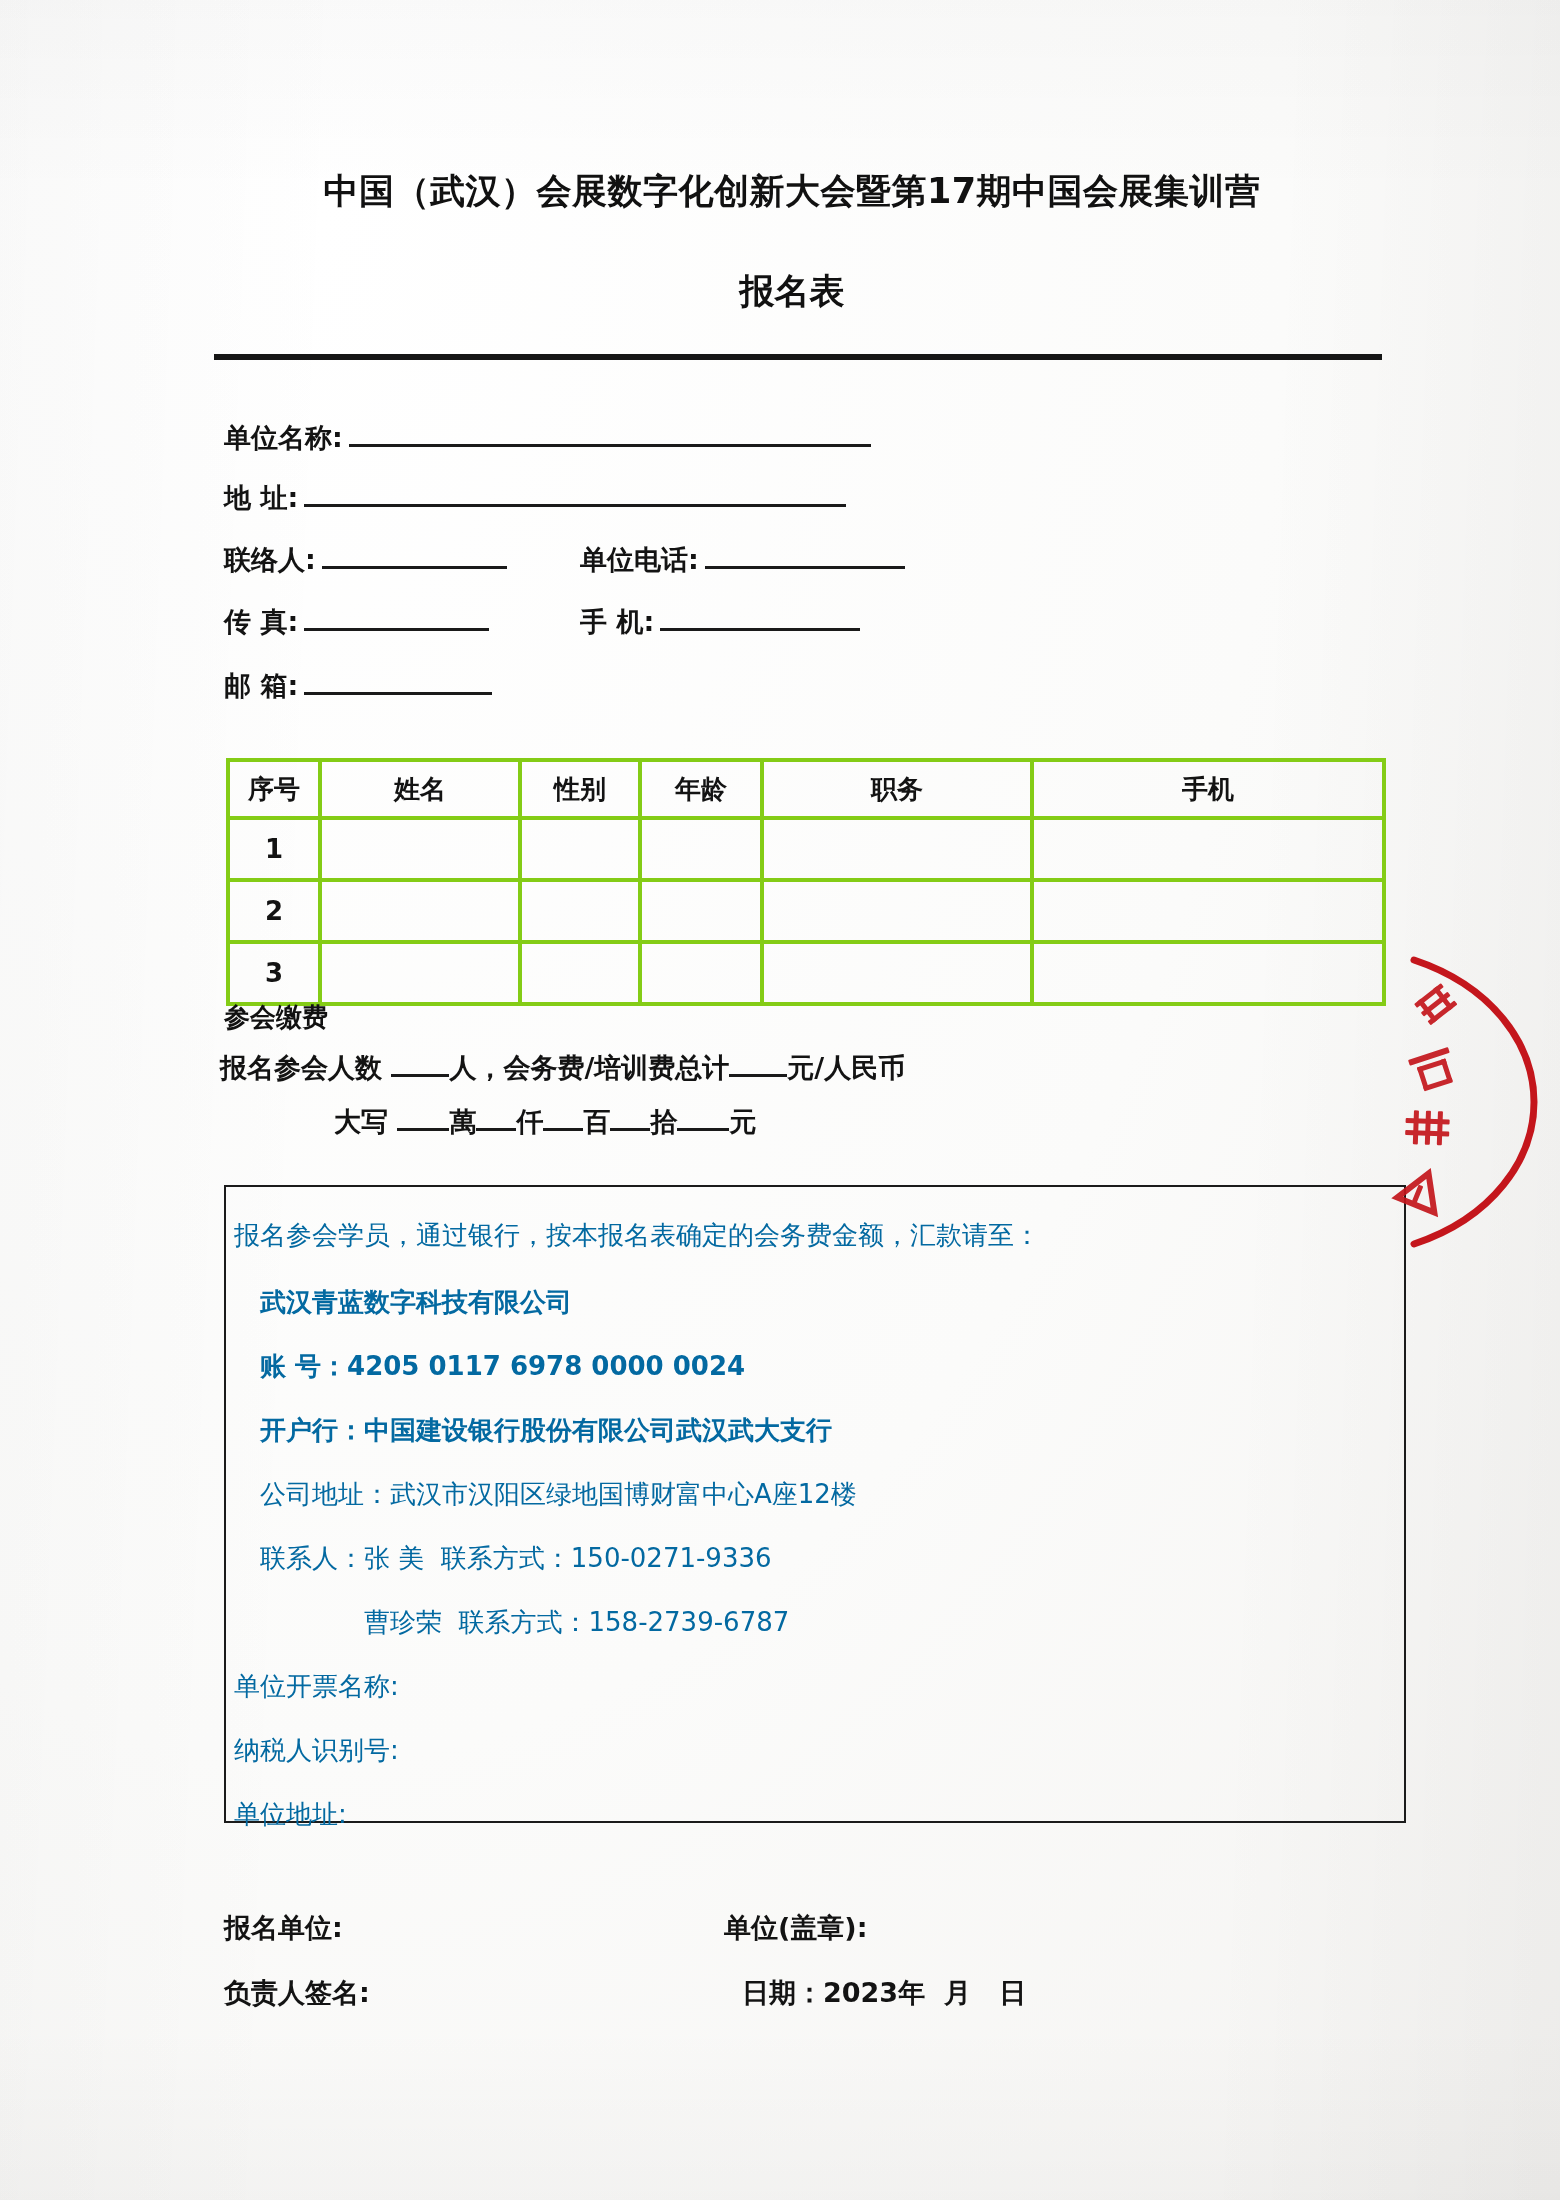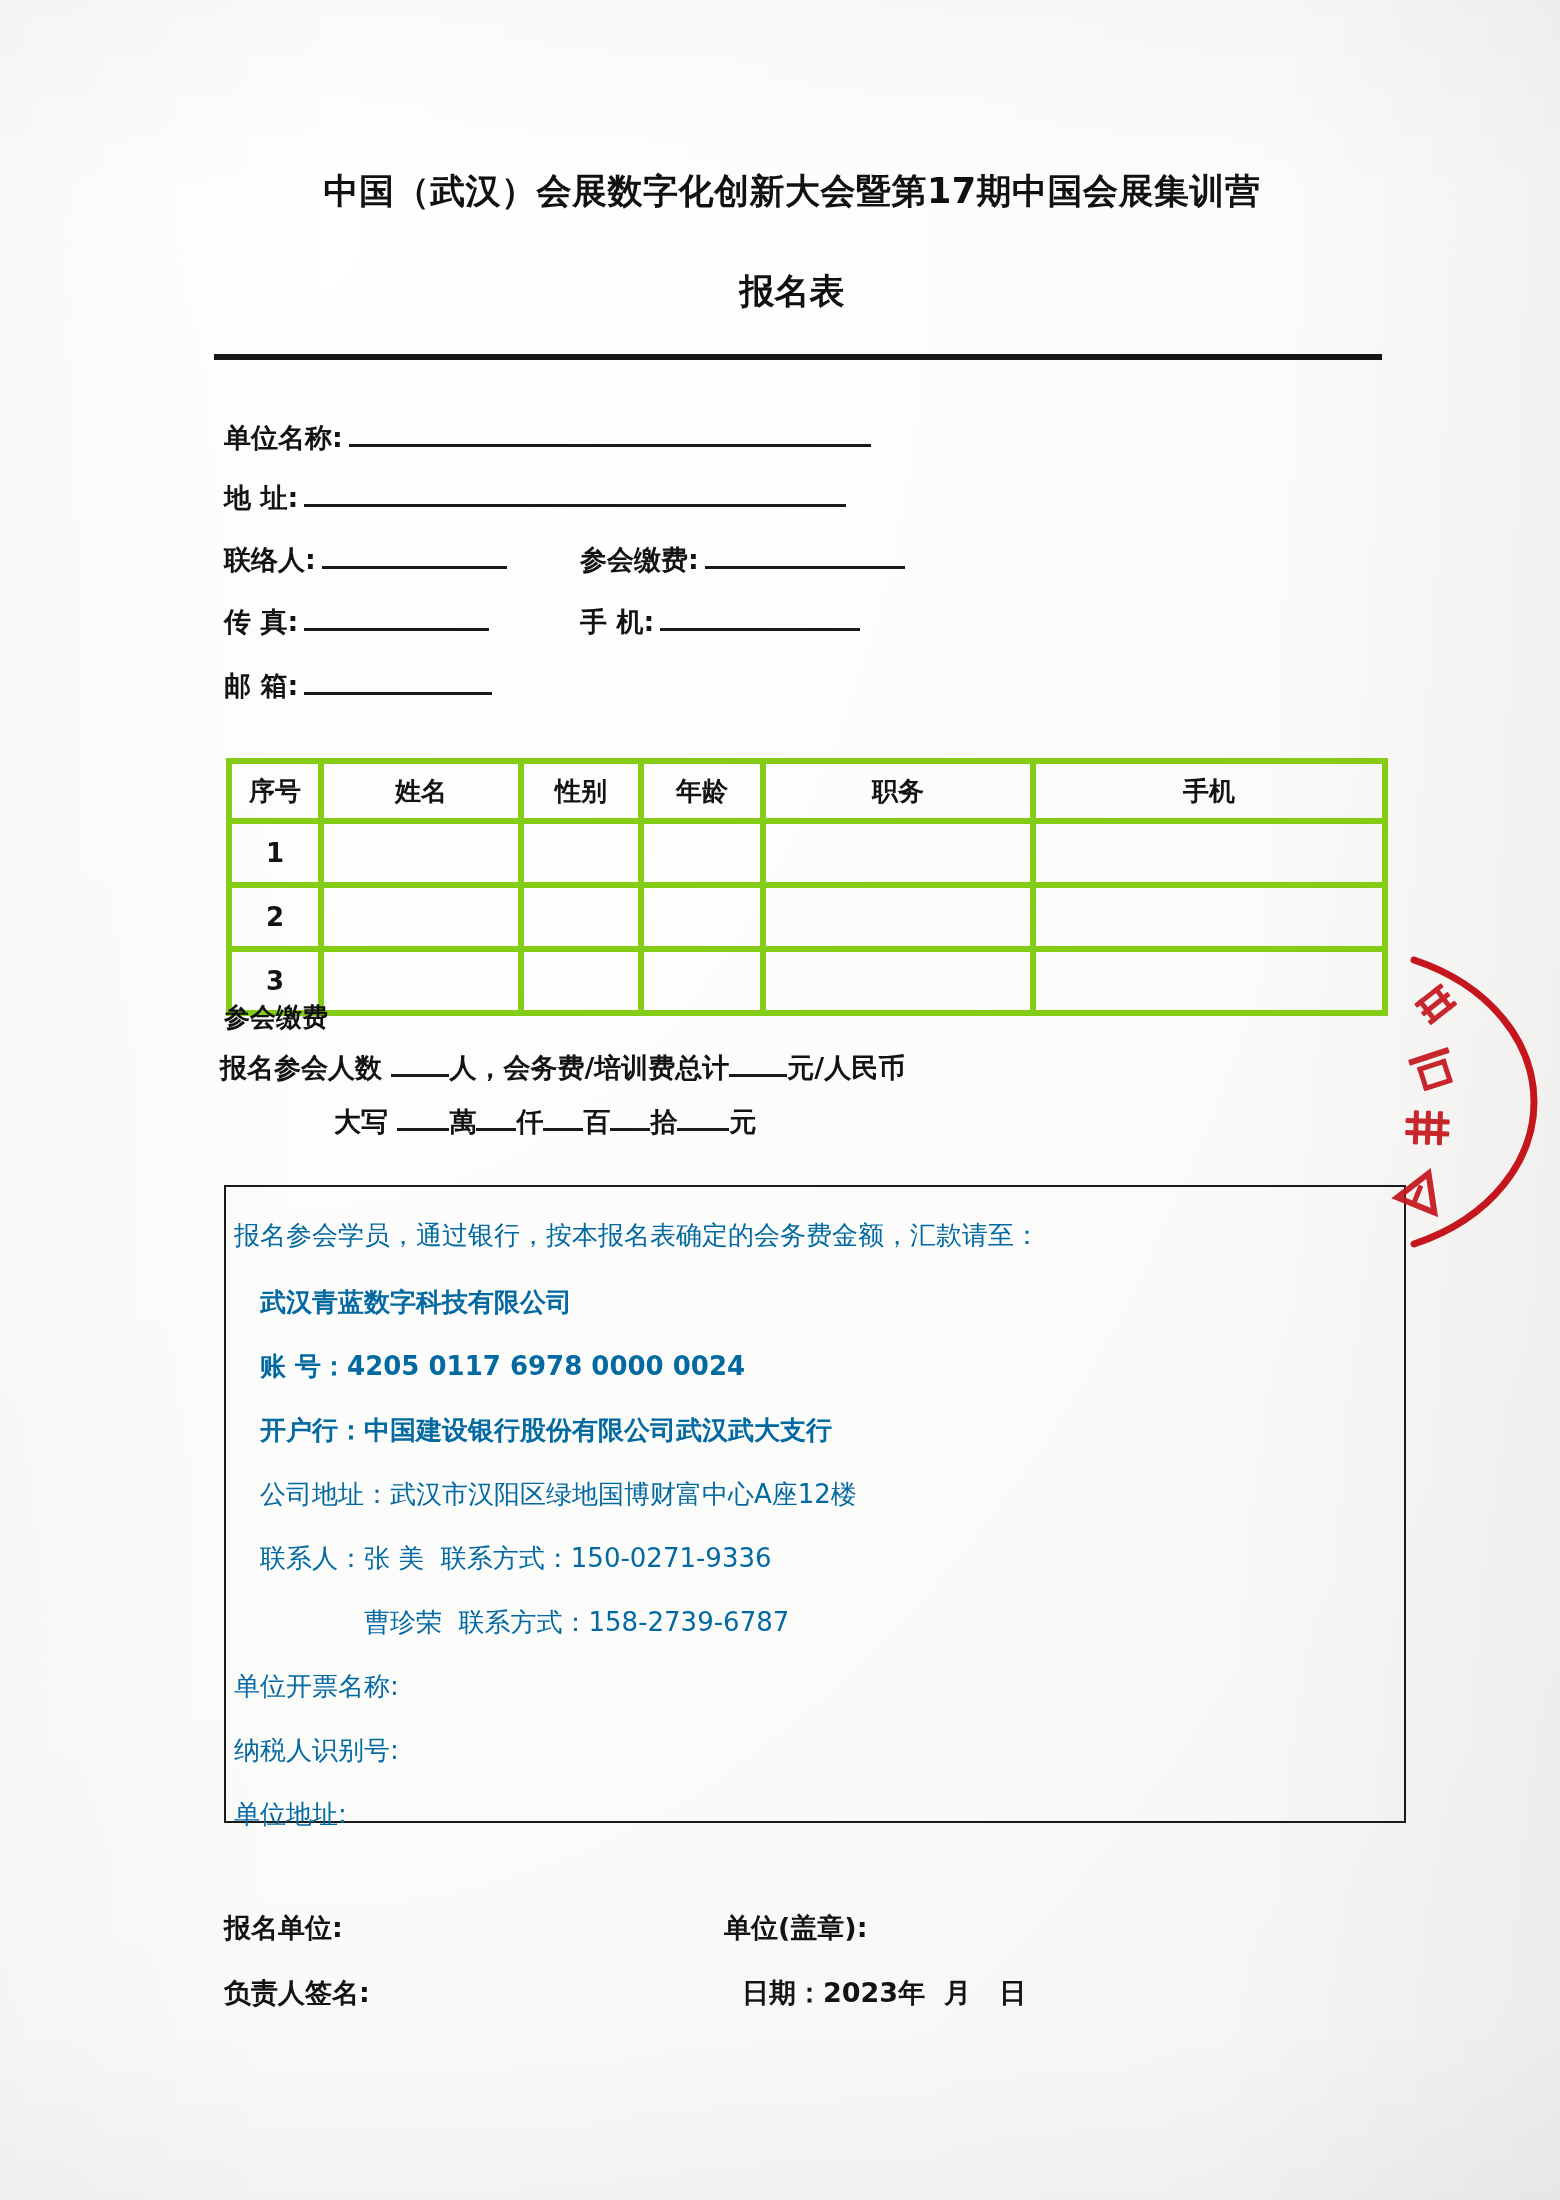--- a/index.html
+++ b/index.html
@@ -104,21 +104,21 @@
   .member-table {
     position: absolute;
     left: 214px;
     top: 758px;
     width: 1156px;
     border-collapse: collapse;
     table-layout: fixed;
   }
   .member-table th,
   .member-table td {
-    border: 6px solid #84cc16;
+    border: 4px solid #84cc16;
     height: 54px;
     font-size: 26px;
     font-weight: 700;
     color: #131313;
     text-align: center;
     padding: 0;
   }
   .member-table tbody td { height: 58px; }
   .col-no   { width: 92px; }
   .col-name { width: 200px; }
@@ -218,21 +218,21 @@
   <div class="title-main">中国（武汉）会展数字化创新大会暨第17期中国会展集训营</div>
   <div class="title-sub">报名表</div>
   <div class="head-rule"></div>
 
   <div class="field f-addr"><span>地 址:</span><span class="blank w-addr"></span></div>
 
   <div class="field f-unit"><span>单位名称:</span><span class="blank w-long"></span></div>
 
   <div class="field f-contact"><span>联络人:</span><span class="blank w-mid"></span></div>
 
-  <div class="field f-tel"><span>参会缴费:</span><span class="blank w-mid2"></span></div>
+  <div class="field f-tel"><span>单位电话:</span><span class="blank w-mid2"></span></div>
 
   <div class="field f-fax"><span>传 真:</span><span class="blank w-mid"></span></div>
 
   <div class="field f-mobile"><span>手 机:</span><span class="blank w-mid2"></span></div>
 
   <div class="field f-mail"><span>邮 箱:</span><span class="blank w-mail"></span></div>
 
   <table class="member-table">
     <colgroup>
       <col class="col-no">

